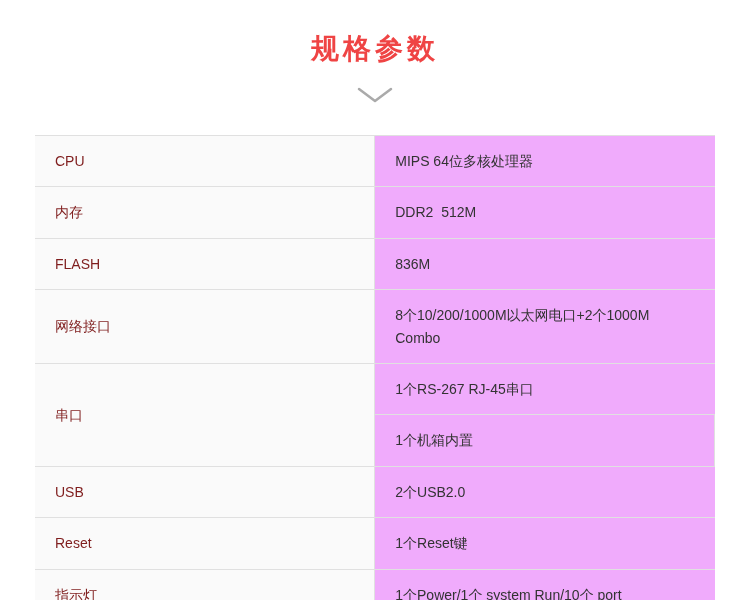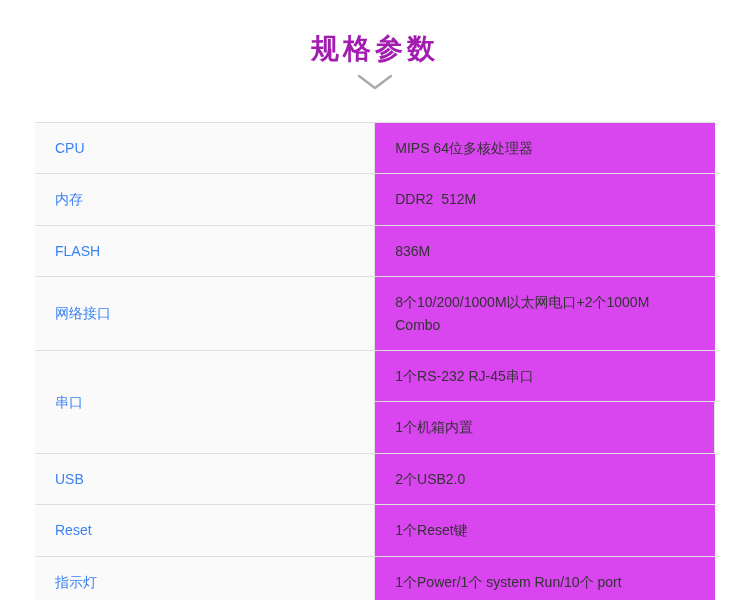--- a/index.html
+++ b/index.html
@@ -23,23 +23,23 @@
       background: #fff;
       display: flex;
       flex-direction: column;
       align-items: center;
       padding-top: 30px;
     }
 
     .page-title {
       font-size: 28px;
       font-weight: bold;
-      color: #a21caf;
+      color: #ef4444;
       letter-spacing: 4px;
-      margin-bottom: 4px;
+      margin-bottom: 17px;
     }
 
     .chevron-down {
       width: 40px;
       height: 22px;
       margin-bottom: 30px;
       display: flex;
       align-items: center;
       justify-content: center;
     }
@@ -64,29 +64,29 @@
     }
 
     .specs-table td {
       padding: 14px 20px;
       vertical-align: middle;
       line-height: 1.6;
     }
 
     .specs-table td:first-child {
       width: 200px;
-      color: #3b82f6;
+      color: #7f1d1d;
       background-color: #fafafa;
       border-right: 1px solid #e0e0e0;
       font-weight: normal;
     }
 
     .specs-table td:last-child {
       color: #333;
-      background-color: #d946ef;
+      background-color: #f0abfc;
     }
   </style>
 </head>
 <body>
 
 <div class="page-container">
   <h1 class="page-title">规格参数</h1>
 
   <div class="chevron-down">
     <svg viewBox="0 0 36 20" fill="none" xmlns="http://www.w3.org/2000/svg">
@@ -112,21 +112,21 @@
         <td>836M</td>
       </tr>
 
       <tr>
         <td>网络接口</td>
         <td>8个10/200/1000M以太网电口+2个1000M Combo</td>
       </tr>
 
       <tr>
         <td rowspan="2">串口</td>
-        <td>1个RS-232 RJ-45串口</td>
+        <td>1个RS-267 RJ-45串口</td>
       </tr>
       <tr>
         <td>1个机箱内置</td>
       </tr>
 
       <tr>
         <td>USB</td>
         <td>2个USB2.0</td>
       </tr>
 

